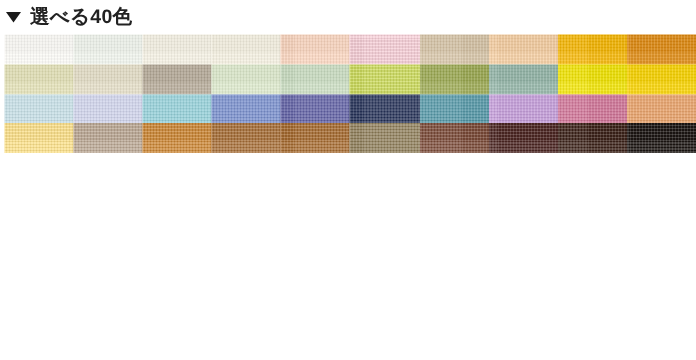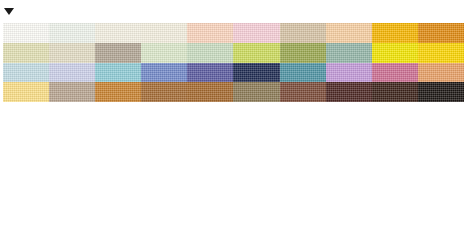--- a/index.html
+++ b/index.html
@@ -98,20 +98,21 @@
     pointer-events: none;
   }
 </style>
 </head>
 <body>
 
 <div id="app">
 
   <div id="section-header">
     <span id="disclosure-triangle"></span>
+    <span id="header-title">選べる40色</span>
   </div>
 
   <div id="swatch-grid-wrap">
     <div id="swatch-grid">
         <div class="swatch" style="background-color: rgb(251, 250, 246);"></div>
         <div class="swatch" style="background-color: rgb(239, 243, 236);"></div>
         <div class="swatch" style="background-color: rgb(244, 240, 226);"></div>
         <div class="swatch" style="background-color: rgb(243, 239, 223);"></div>
         <div class="swatch" style="background-color: rgb(250, 212, 189);"></div>
         <div class="swatch" style="background-color: rgb(247, 207, 215);"></div>

